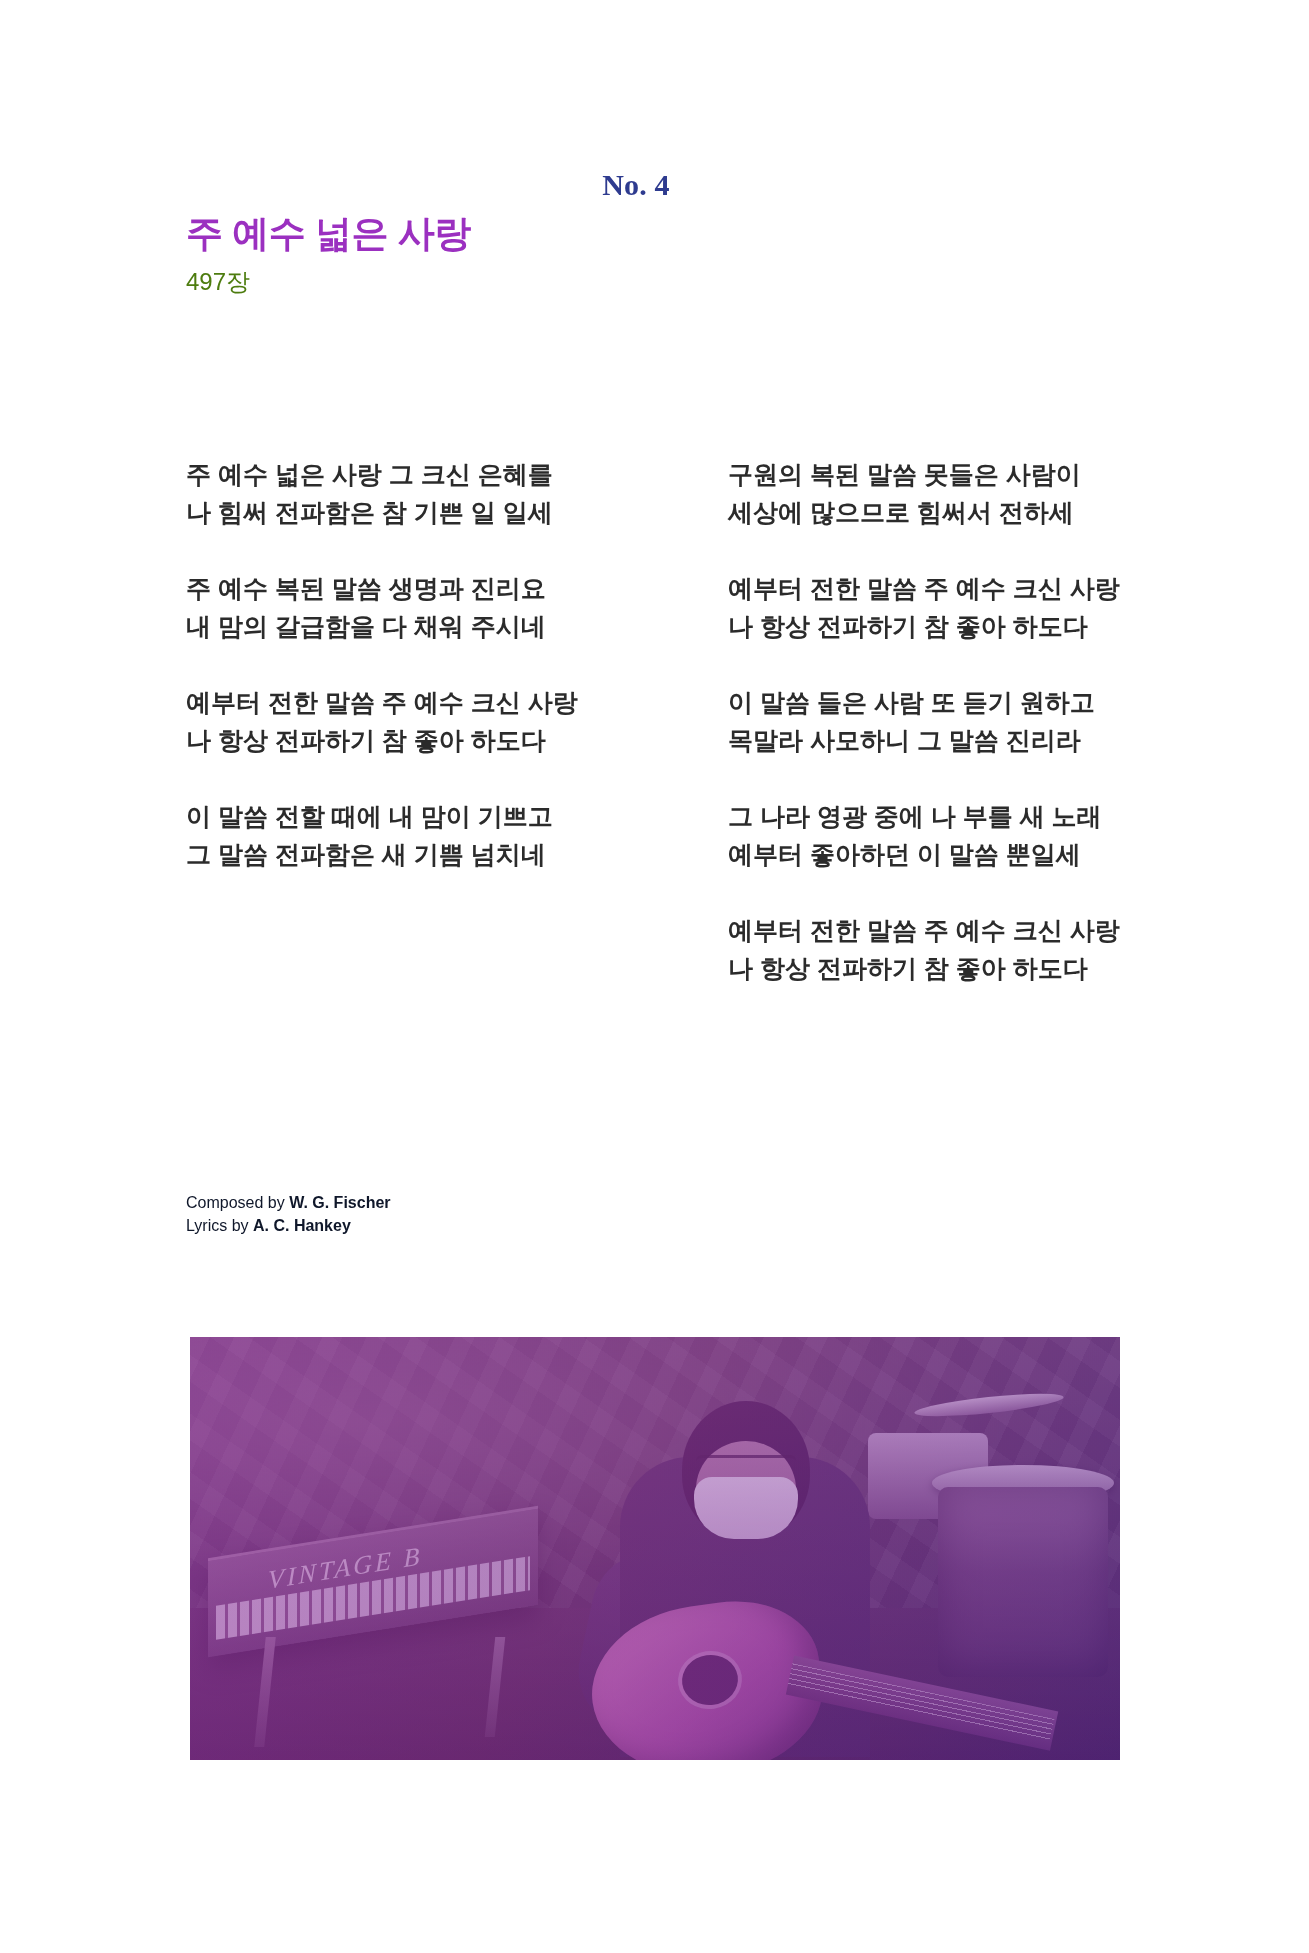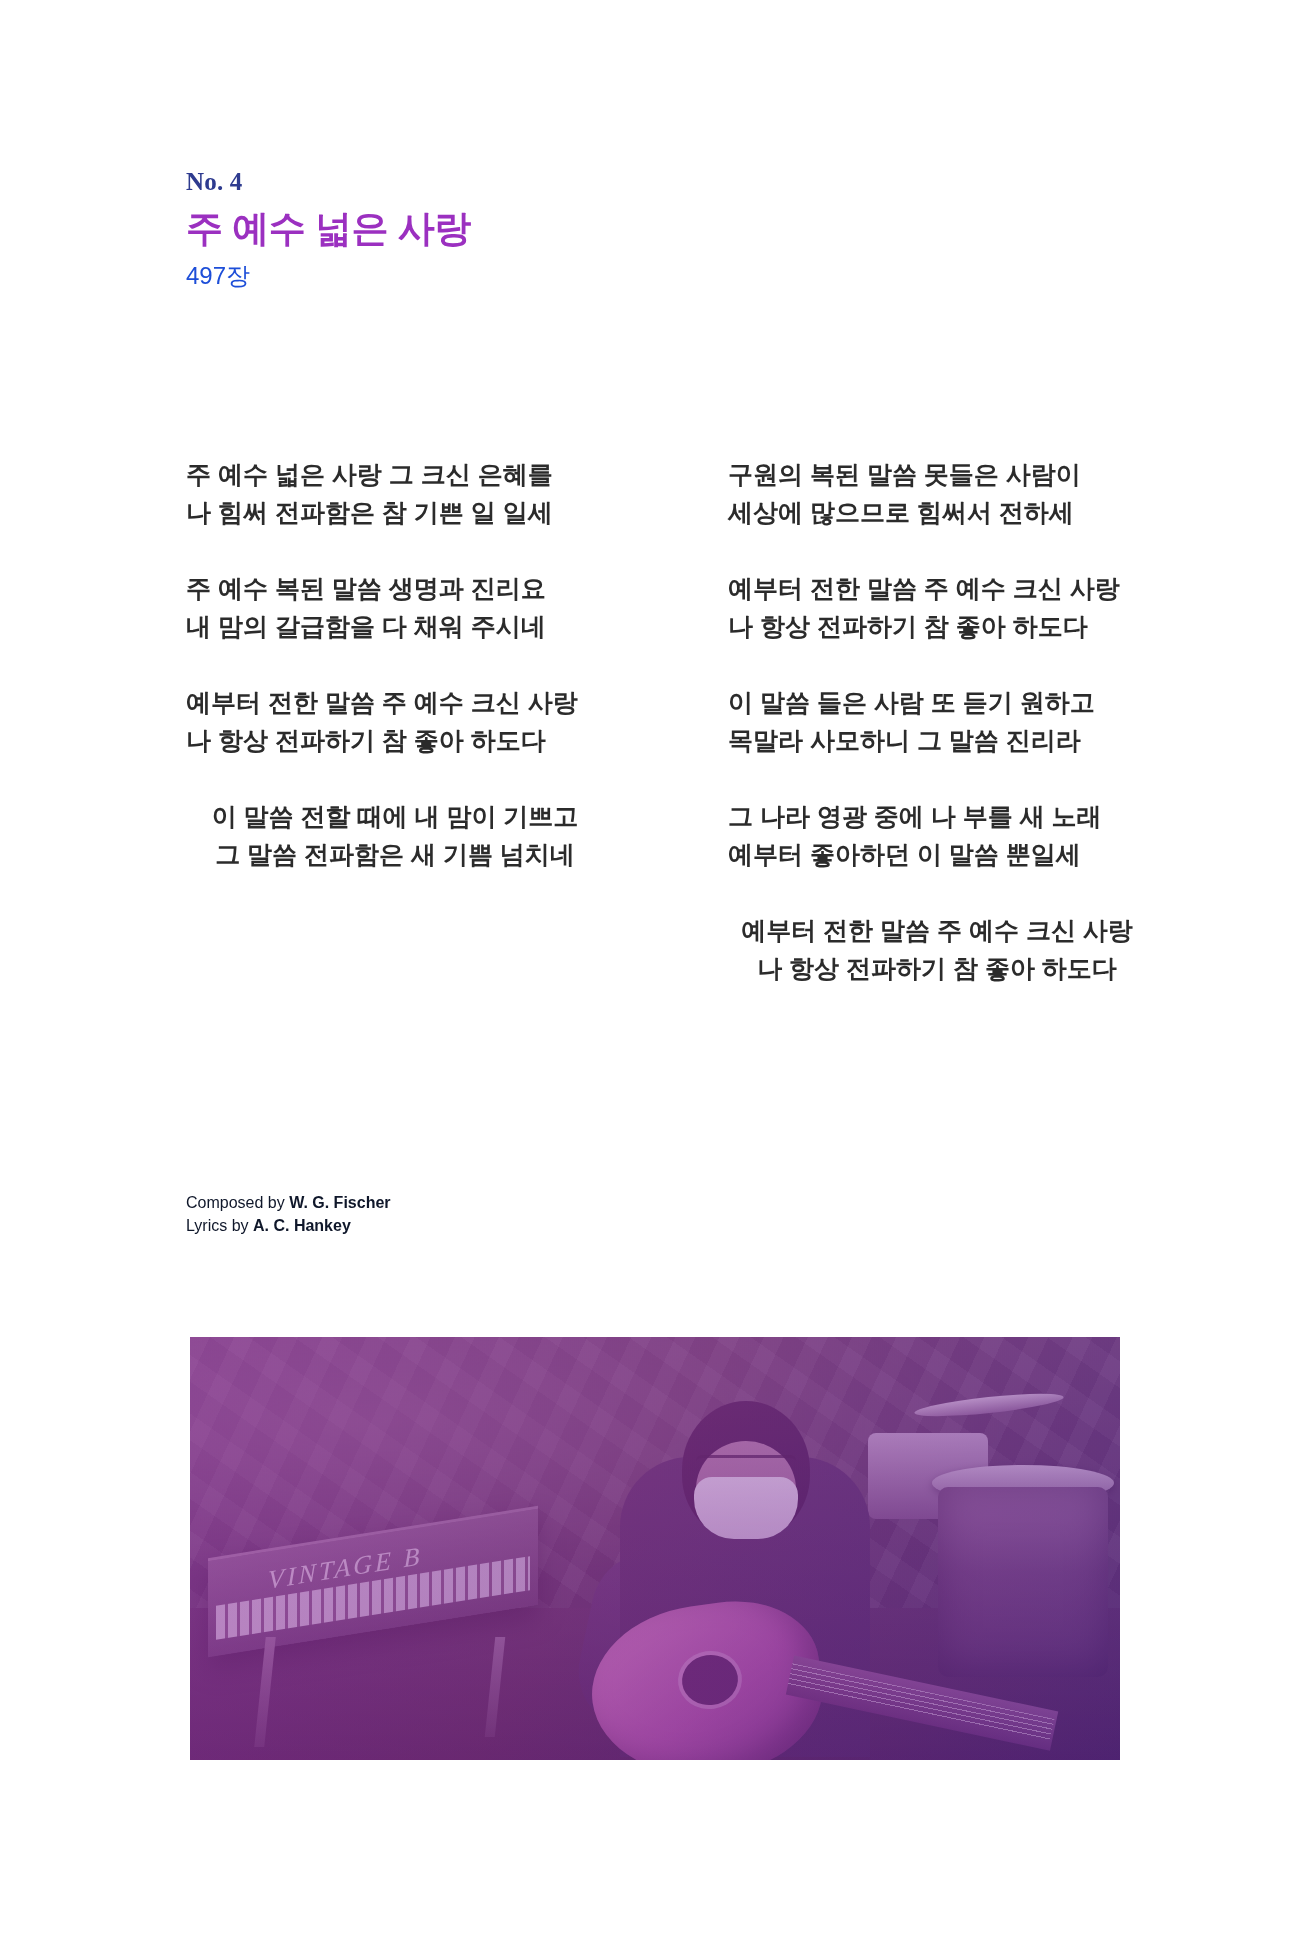--- a/index.html
+++ b/index.html
@@ -25,59 +25,60 @@
   
   .header {
     position: absolute;
     left: 186px;
     top: 168px;
     width: 900px;
   }
   .song-number {
     font-family: "Liberation Serif", serif;
     font-weight: bold;
-    font-size: 25px;
+    font-size: 30px;
     letter-spacing: 0.2px;
     color: #2e3b8f;
     line-height: 1.1;
+    text-align: center;
   }
   .song-title {
     margin-top: 12px;
     font-family: "Liberation Sans", sans-serif;
     font-weight: bold;
     font-size: 37px;
     letter-spacing: -0.5px;
     color: #9b30c0;
     line-height: 1.15;
   }
   .song-subtitle {
     margin-top: 12px;
     font-size: 24px;
-    color: #1d4ed8;
+    color: #4d7c0f;
     line-height: 1.2;
   }
 
   
   .lyrics {
     position: absolute;
     left: 186px;
     top: 455px;
     width: 960px;
     display: flex;
     flex-direction: row;
     gap: 124px;
     font-weight: bold;
   }
   .lyric-col {
     width: 420px;
   }
   .stanza {
     margin-bottom: 38px;
   }
-  .stanza:last-child { margin-bottom: 0; text-align: center; }
+  .stanza:last-child { margin-bottom: 0; }
   .lyric-line {
     font-size: 25px;
     line-height: 1.52;
     color: #2b2b2b;
     white-space: nowrap;
   }
 
   
   .credits {
     position: absolute;

